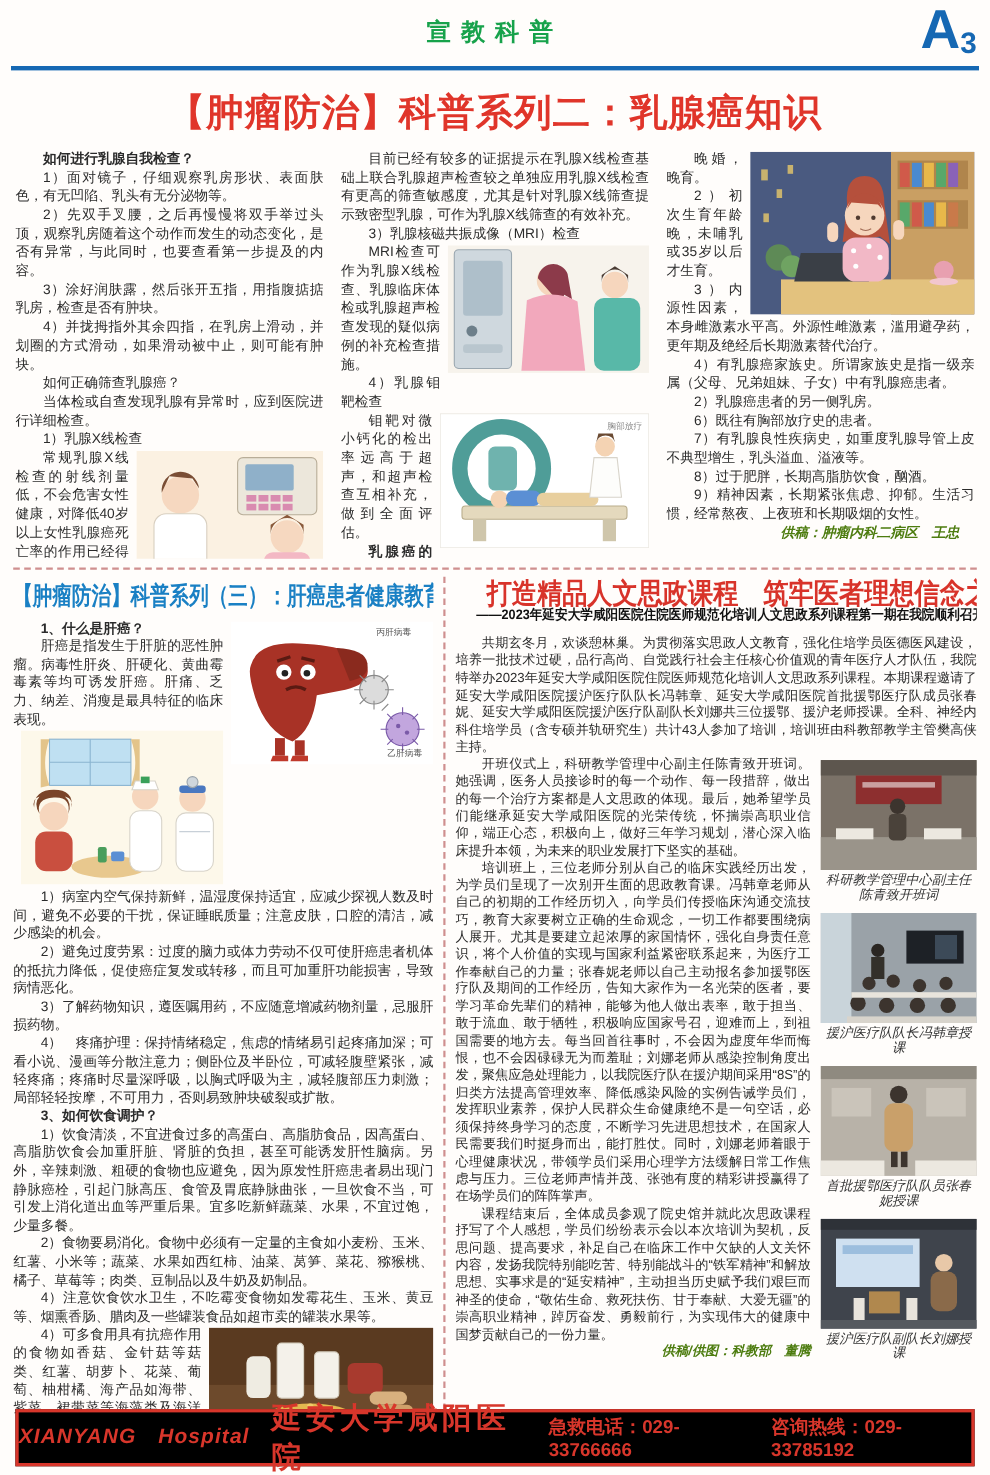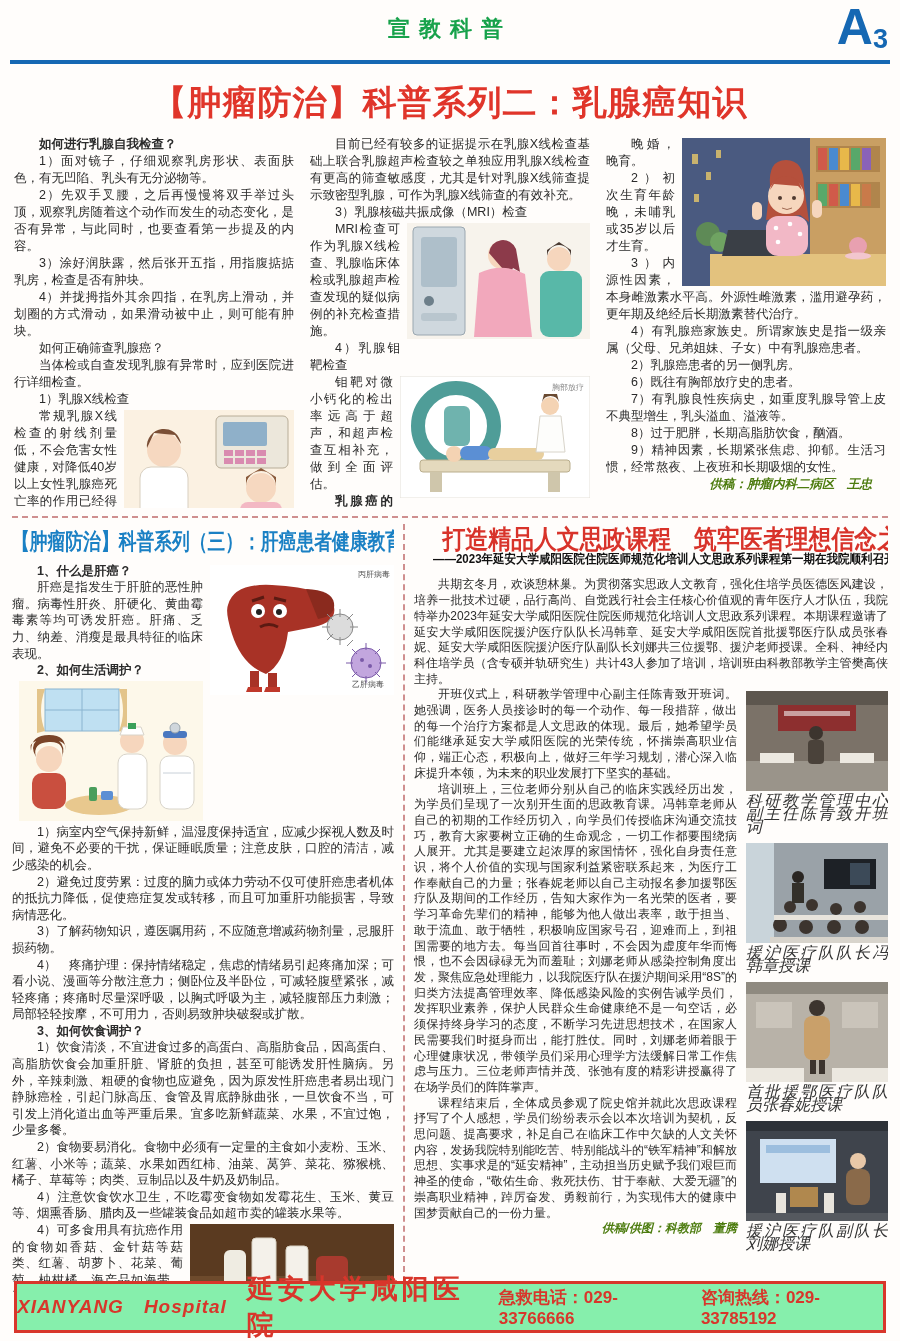--- a/index.html
+++ b/index.html
@@ -16,21 +16,21 @@
   .t-breast{margin:16px 0 10px;text-align:center;color:#e0352a;font-size:34px;
         font-weight:700;letter-spacing:1px;}
   .cols{display:flex;gap:16px;padding:0 14px;height:372px;overflow:hidden;}
   .col{flex:1;text-align:justify;font-size:12.5px;line-height:17px;overflow:hidden;}
   .col p,.bl p,.br p{margin:0;text-indent:2em;}
   .hbold{font-weight:bold;}
   .fimg{float:right;margin:2px 0 3px 7px;position:relative;line-height:0;}
   .fimg svg{display:block;}
   .tinylabel{position:absolute;font-size:8px;color:#777;line-height:1;}
   .lbl-ct{top:8px;right:6px;color:#8a8a8a;}
-  .lbl-hcv{top:6px;right:4px;color:#555;font-family:Liberation Serif, serif;}
+  .lbl-hcv{top:6px;right:20px;color:#555;font-family:Liberation Serif, serif;}
   .lbl-hbv{bottom:6px;right:10px;color:#555;}
   .byline-r{text-align:right;text-indent:0 !important;font-weight:bold;color:#4d7c0f;
         font-style:italic;padding-right:14px;}
   
   .hdash{border-top:2px dashed #cf8f8f;margin:8px 12px 6px;}
   .vdash{border-left:2px dashed #cf8f8f;margin:0 9px;}
   
   .bottom{display:flex;padding:0 12px;height:768px;overflow:hidden;}
   .bl{width:382px;overflow:hidden;}
   .br{flex:1;overflow:hidden;}
@@ -39,26 +39,26 @@
   .bl{font-size:12.5px;line-height:16.6px;text-align:justify;}
   .bl .hq{font-weight:bold;}
   .t-course{margin:8px 0 4px;color:#d8332a;font-weight:900;font-size:26px;
         white-space:nowrap;transform:scaleX(0.88);transform-origin:50% 50%;text-align:center;}
   .t-sub{margin:2px 0 10px;font-weight:bold;font-size:12.5px;color:#111;
         white-space:nowrap;transform:scaleX(0.92);transform-origin:50% 50%;text-align:center;}
   .br{font-size:12px;line-height:15.7px;text-align:justify;}
   .photostack{float:right;width:142px;margin:4px 0 4px 9px;}
   .photostack figure{margin:0 0 10px;}
   .photostack svg{display:block;}
-  .photostack figcaption{font-size:16px;color:#333;line-height:13px;
+  .photostack figcaption{font-size:12px;color:#333;text-align:center;line-height:13px;
         margin-top:3px;font-style:italic;}
   
   .foot{position:absolute;left:14px;right:14px;bottom:8px;height:46px;
         border:3px solid #d8362b;display:flex;align-items:center;justify-content:center;
-        gap:20px;color:#d8362b;background:#86efac;}
+        gap:20px;color:#d8362b;background:#000000;}
   .f-latin{font-size:19px;font-weight:900;font-style:italic;letter-spacing:1px;}
   .f-cn{font-size:27px;font-weight:900;font-family:"Liberation Serif","DejaVu Serif",serif;
         letter-spacing:4px;}
   .f-tel{font-size:17px;font-weight:900;}
 </style>
 </head>
 <body>
 
 <div class="page">
 
@@ -238,21 +238,20 @@
               <path d="M156 78v7M156 111v7M136 98h7M169 98h7M142 84l5 5M170 84l-5 5M142 112l5-5M170 112l-5-5"></path>
             </g>
           <circle cx="152" cy="95" r="2" fill="#7a5aa8"></circle>
             <circle cx="160" cy="101" r="2" fill="#7a5aa8"></circle>
         </svg>
         <span class="tinylabel lbl-hcv">丙肝病毒</span>
         <span class="tinylabel lbl-hbv">乙肝病毒</span>
       </div>
       <p class="hq">1、什么是肝癌？</p>
       <p>肝癌是指发生于肝脏的恶性肿瘤。病毒性肝炎、肝硬化、黄曲霉毒素等均可诱发肝癌。肝痛、乏力、纳差、消瘦是最具特征的临床表现。</p>
-      <p class="hq">2、如何生活调护？</p>
       <div class="fimg">
         <svg width="184" height="140" viewBox="0 0 184 140">
           <rect width="184" height="140" fill="#fdf8ea"></rect>
           <rect x="26" y="8" width="74" height="42" fill="#bfe0f2" stroke="#8ab4d0"></rect>
           <path d="M63 8v42M26 29h74" stroke="#8ab4d0"></path>
           <path d="M26 8q-8 22 0 42l-8 2V8zM100 8q8 22 0 42l8 2V8z" fill="#e3c48a"></path>
           <circle cx="30" cy="78" r="13" fill="#f6d6bd"></circle>
           <path d="M17 76q-4-14 13-15q16-1 13 15q4-10-3-16q8 2 6 10q2-16-16-16T12 70q-2-8 5-10q-6 6 0 16z" fill="#7a4428"></path>
           <rect x="13" y="92" width="34" height="36" rx="10" fill="#c94f3f"></rect>
           <ellipse cx="80" cy="124" rx="34" ry="10" fill="#e8c88e"></ellipse>

